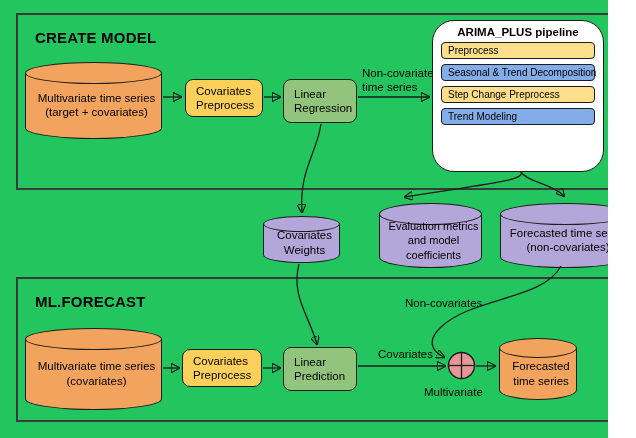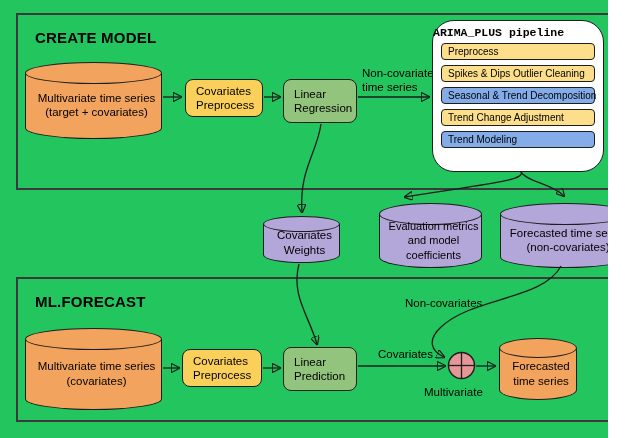--- a/index.html
+++ b/index.html
@@ -38,21 +38,21 @@
     font-size:11.5px;line-height:1.3;white-space:pre-line;
   }
   .orange{--fill:var(--orange);}
   .purple{--fill:var(--purple);}
   
   #arima{
     position:absolute;left:432px;top:20px;width:172px;height:152px;background:#fff;
     border:1.5px solid var(--line);border-radius:22px;box-sizing:border-box;
   }
   #arima .arima-title{
-    text-align:left;font-weight:bold;font-size:11.5px;padding-top:5px;white-space:nowrap;font-family:Liberation Mono, monospace;
+    text-align:center;font-weight:bold;font-size:11.5px;padding-top:5px;white-space:nowrap;
   }
   #arima .steps{
     display:flex;flex-direction:column;gap:5px;margin:4px 8px 0 8px;
   }
   .arima-step{
     height:17px;border:1px solid var(--line);border-radius:4px;box-sizing:border-box;
     display:flex;align-items:center;padding-left:6px;font-size:10px;white-space:nowrap;
   }
   .step-yellow{background:var(--yellow_light);}
   .step-blue{background:var(--blue);}
@@ -86,23 +86,22 @@
   <div class="pbox fill-green" style="left:283px;top:79px;width:74px;height:44px;">Linear
 Regression</div>
 
   <div class="flabel" style="left:362px;top:66px;">Non-covariates
 time series</div>
 
   <div id="arima">
     <div class="arima-title">ARIMA_PLUS pipeline</div>
     <div class="steps">
         <div class="arima-step step-yellow">Preprocess</div>
-        <div class="arima-step step-yellow">Spikes &amp; Dips Outlier Cleaning</div>
         <div class="arima-step step-blue">Seasonal &amp; Trend Decomposition</div>
-        <div class="arima-step step-yellow">Trend Change Adjustment</div>
+        <div class="arima-step step-yellow">Step Change Preprocess</div>
         <div class="arima-step step-blue">Trend Modeling</div>
       </div>
   </div>
 
   <div class="cyl purple" style="left:263px;top:216px;width:77px;height:47px;--ry:8px;">
     <div class="cyl-top"></div>
     <div class="cyl-body"></div>
     <div class="cyl-label">Covariates
 Weights</div>
   </div>

